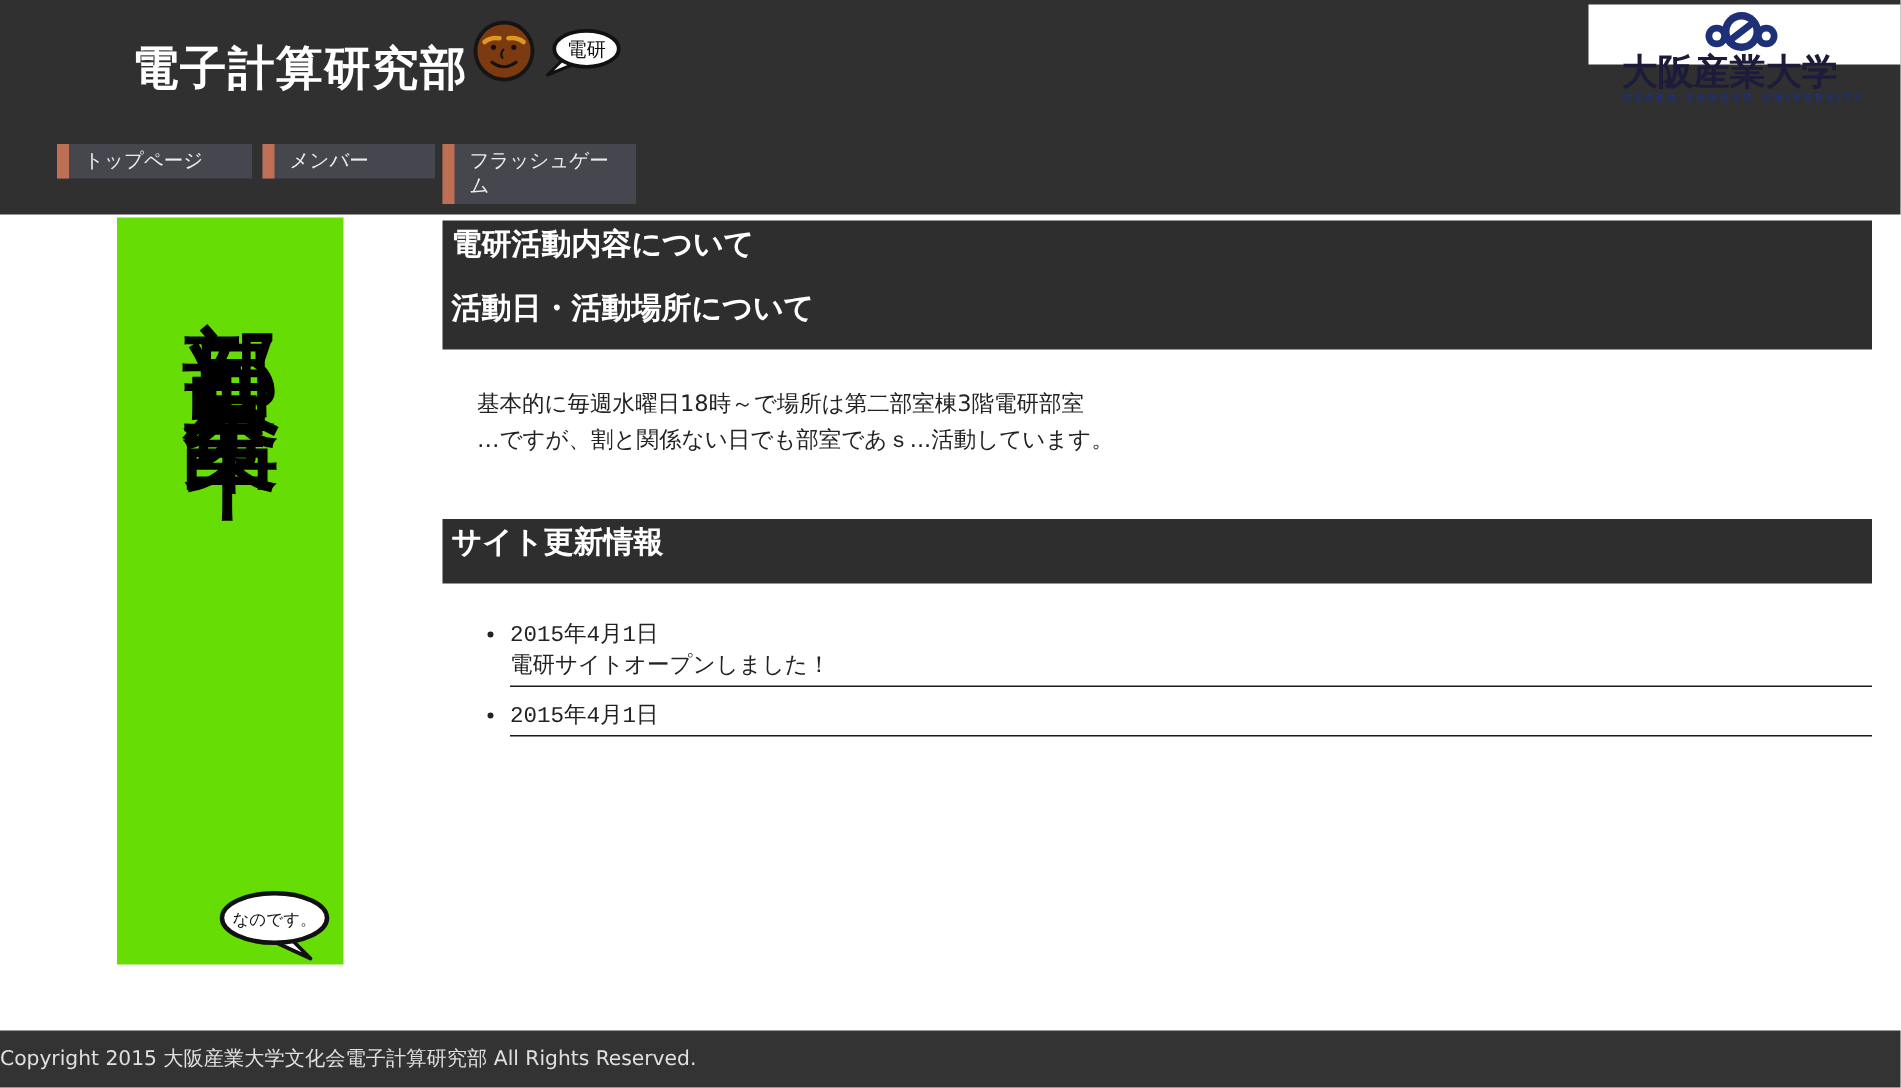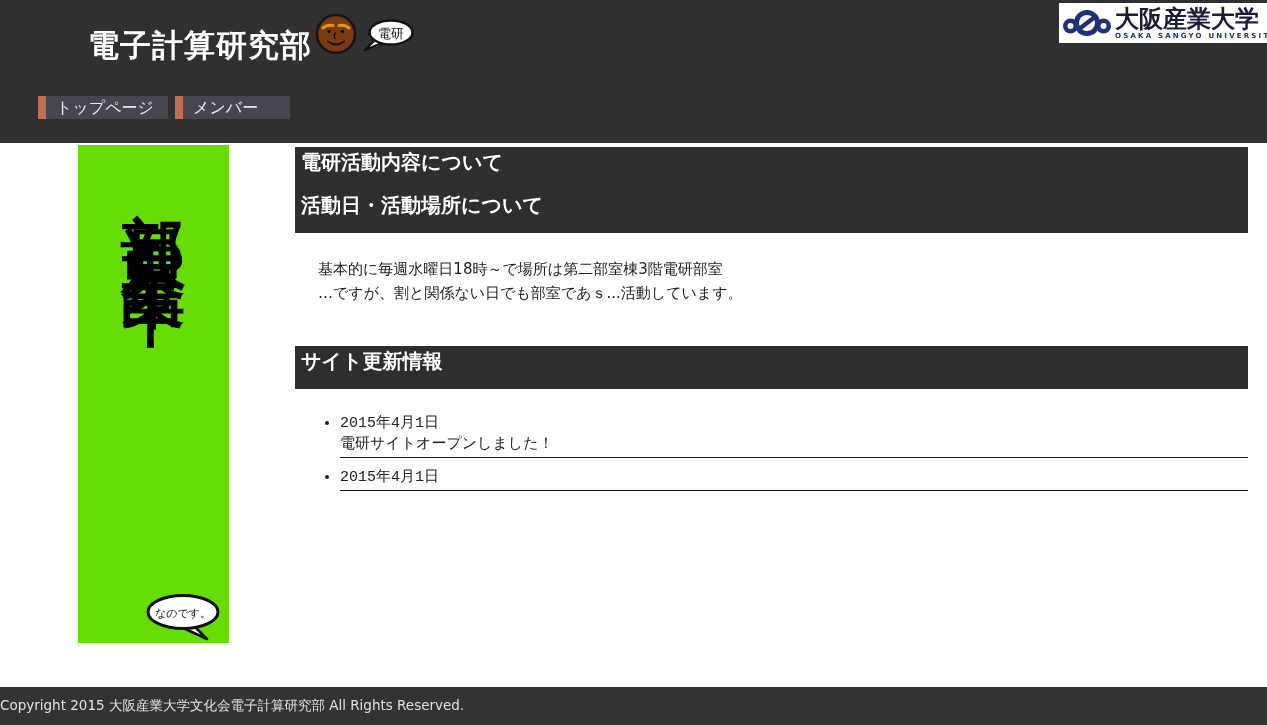--- a/index.html
+++ b/index.html
@@ -37,42 +37,42 @@
   .mascot-face{position:absolute;left:315px;top:13px;width:42px;height:42px;}
   .mascot-bubble{position:absolute;left:363px;top:19px;width:52px;height:33px;overflow:visible;}
   .mascot-bubble text{
     font-family:"DejaVu Sans","Liberation Sans",sans-serif;
     font-size:13px;fill:#111;
   }
 
   .uni-logo{
     position:absolute;right:0;top:3px;width:208px;height:40px;
     background:#ffffff;display:flex;align-items:center;
-    padding:3px 4px 3px 3px;text-decoration:none;
+    padding:3px 4px 3px 3px;text-decoration:none;flex-direction:column;
   }
   .uni-logo-mark{width:50px;height:30px;flex:0 0 auto;margin-right:3px;}
   .uni-logo-txt{display:flex;flex-direction:column;line-height:1;}
   .uni-logo-name{
     font-size:24px;font-weight:bold;color:var(--logo-text);
     letter-spacing:0px;white-space:nowrap;
   }
   .uni-logo-sub{
     font-size:7px;color:var(--logo-navy);letter-spacing:2.2px;
     margin-top:2px;white-space:nowrap;font-weight:bold;
   }
 
   .main-nav{
     position:absolute;left:38px;top:96px;
     display:flex;align-items:flex-start;
   }
   .nav-tab{
     display:block;background:var(--tab-bg);
     border-left:8px solid var(--tab-accent);
     color:#ececec;text-decoration:none;
-    font-size:16px;line-height:17px;
+    font-size:13px;line-height:17px;
     padding:3px 10px;
   }
   .nav-tab.t1{width:130px;margin-right:7px;}
   .nav-tab.t2{width:115px;margin-right:5px;}
   .nav-tab.t3{width:129px;}
 
   
   .recruit-banner{
     position:absolute;left:78px;top:145px;width:151px;height:498px;
     background:var(--banner-green);
@@ -160,20 +160,21 @@
     </svg>
     <span class="uni-logo-txt">
       <span class="uni-logo-name">大阪産業大学</span>
       <span class="uni-logo-sub">OSAKA SANGYO UNIVERSITY</span>
     </span>
   </a>
 
   <nav class="main-nav">
     <a href="#" class="nav-tab t1">トップページ</a>
     <a href="#" class="nav-tab t2">メンバー</a>
+    <a href="#" class="nav-tab t3">フラッシュゲーム</a>
   </nav>
 </header>
 
 <aside class="recruit-banner">
   <div class="recruit-vtext">部員募集中</div>
   <svg class="recruit-bubble" viewBox="0 0 80 48">
     <polygon points="48,32 62,46 36,34" fill="#ffffff" stroke="#111" stroke-width="2.5" stroke-linejoin="round"></polygon>
     <ellipse cx="38" cy="19" rx="35" ry="16.5" fill="#ffffff" stroke="#111" stroke-width="3"></ellipse>
     <text x="38" y="23.5" text-anchor="middle">なのです。</text>
   </svg>

